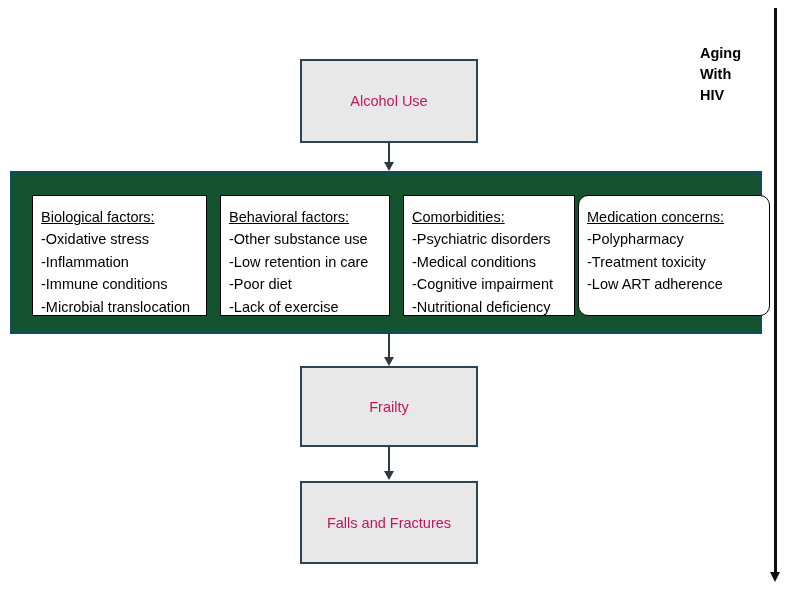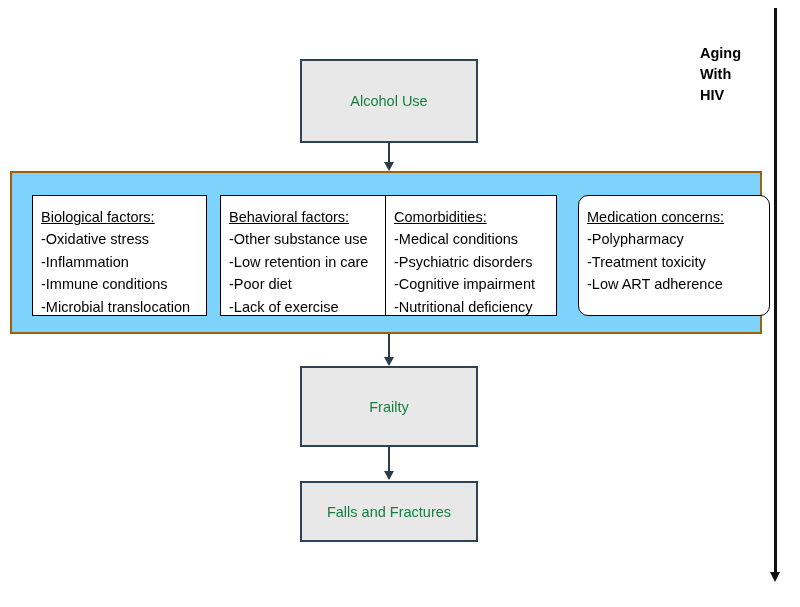--- a/index.html
+++ b/index.html
@@ -21,29 +21,29 @@
   
   .flow-box {
     position: absolute;
     background: #e8e8e8;
     border: 2px solid #2b4257;
     box-sizing: border-box;
     display: flex;
     align-items: center;
     justify-content: center;
     font-size: 14.5px;
-    color: #15803d;
+    color: #be185d;
     text-align: center;
   }
 
   
   .band {
     position: absolute;
-    background: #7dd3fc;
-    border: 2px solid #a16207;
+    background: #14532d;
+    border: 2px solid #0c4a6e;
     box-sizing: border-box;
     padding-left: 13px;
   }
 
   
   .factor-box {
     position: absolute;
     background: #ffffff;
     border: 1.5px solid #000000;
     box-sizing: border-box;
@@ -133,24 +133,24 @@
     </div>
 
     <div class="factor-box" style="left:208px; top:22px; width:170px; height:121px;">
       <div class="factor-title">Behavioral factors:</div>
       <div class="factor-item">-Other substance use</div>
       <div class="factor-item">-Low retention in care</div>
       <div class="factor-item">-Poor diet</div>
       <div class="factor-item">-Lack of exercise</div>
     </div>
 
-    <div class="factor-box" style="left:373px; top:22px; width:172px; height:121px;">
+    <div class="factor-box" style="left:391px; top:22px; width:172px; height:121px;">
       <div class="factor-title">Comorbidities:</div>
+      <div class="factor-item">-Psychiatric disorders</div>
       <div class="factor-item">-Medical conditions</div>
-      <div class="factor-item">-Psychiatric disorders</div>
       <div class="factor-item">-Cognitive impairment</div>
       <div class="factor-item">-Nutritional deficiency</div>
     </div>
 
     <div class="factor-box" style="left:566px; top:22px; width:192px; height:121px;border-radius:10px;">
       <div class="factor-title">Medication concerns:</div>
       <div class="factor-item">-Polypharmacy</div>
       <div class="factor-item">-Treatment toxicity</div>
       <div class="factor-item">-Low ART adherence</div>
     </div>
@@ -160,17 +160,17 @@
   <div class="connector" style="left:388px; top:334px; height:25px;"></div>
   <div class="arrowhead" style="left:384px; top:357px;"></div>
 
   <div class="flow-box" style="left:300px; top:366px; width:178px; height:81px;">
     <span>Frailty</span>
   </div>
 
   <div class="connector" style="left:388px; top:447px; height:26px;"></div>
   <div class="arrowhead" style="left:384px; top:471px;"></div>
 
-  <div class="flow-box" style="left:300px; top:481px; width:178px; height:61px;">
+  <div class="flow-box" style="left:300px; top:481px; width:178px; height:83px;">
     <span>Falls and Fractures</span>
   </div>
 
 </div>
 
 </body></html>

